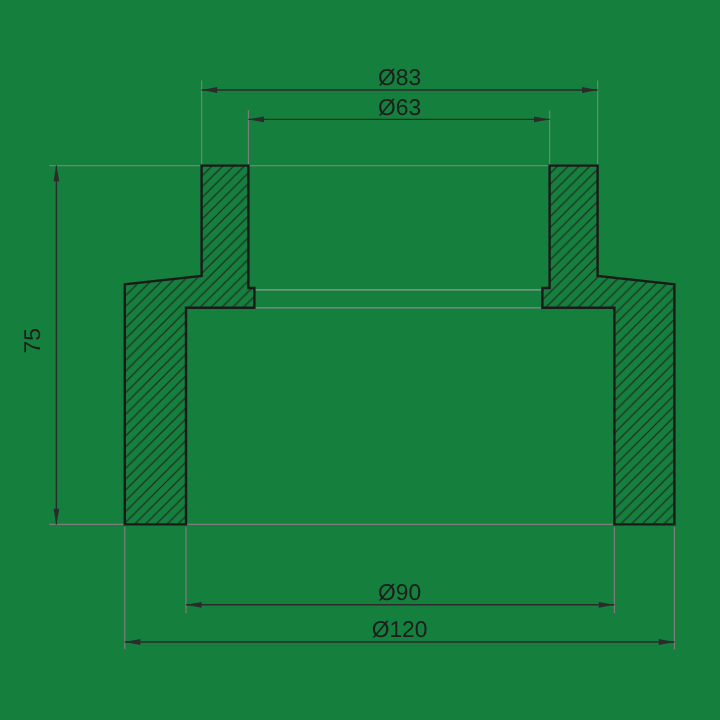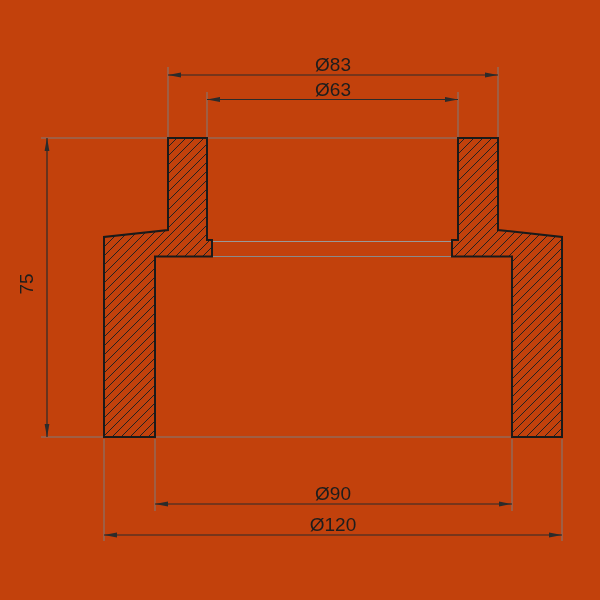--- a/index.html
+++ b/index.html
@@ -7,21 +7,21 @@
     padding: 0;
     width: 600px;
     height: 600px;
     background: #ffffff;
     font-family: "Liberation Sans", sans-serif;
   }
   .stage {
     position: relative;
     width: 600px;
     height: 600px;
-    background: #c2410c;
+    background: #15803d;
     overflow: hidden;
     text-align: right;
   }
   svg { display: block; }
   .outline {
     fill: url(#hatch);
     stroke: #1a1a1a;
     stroke-width: 2;
     stroke-linejoin: miter;
   }

